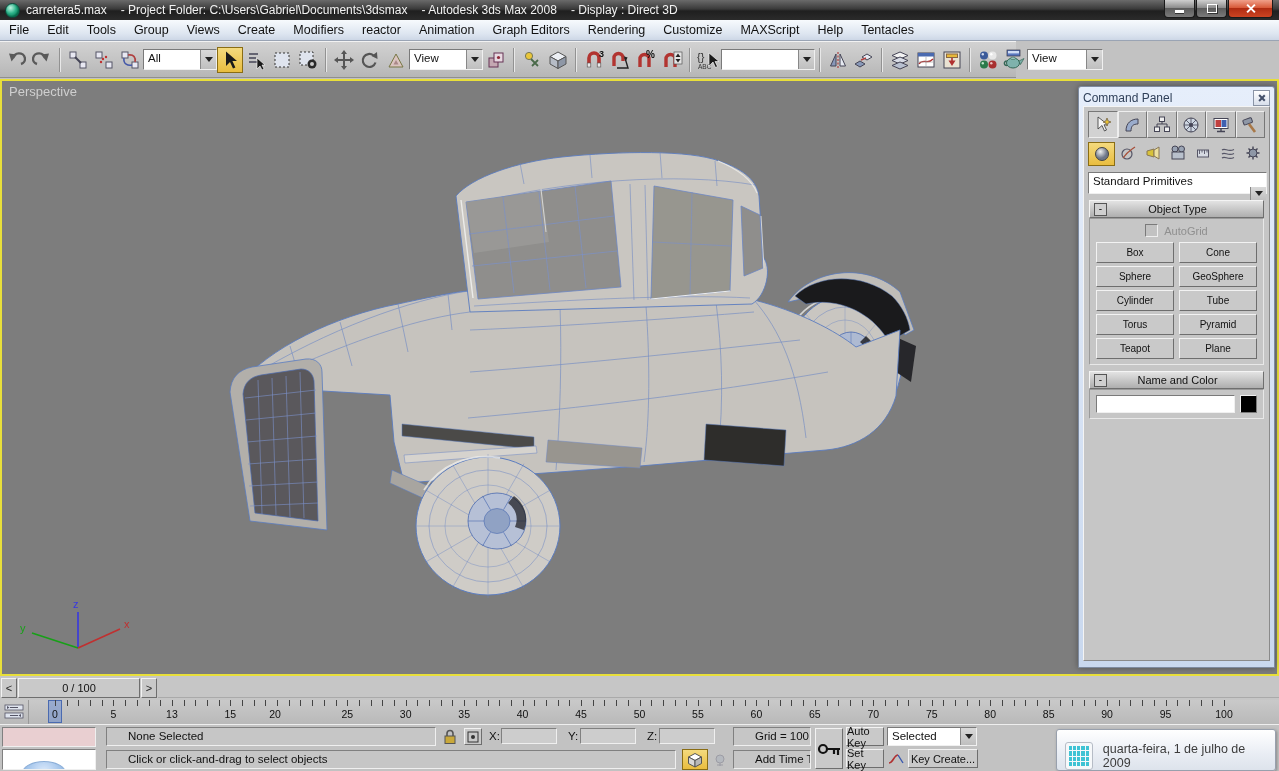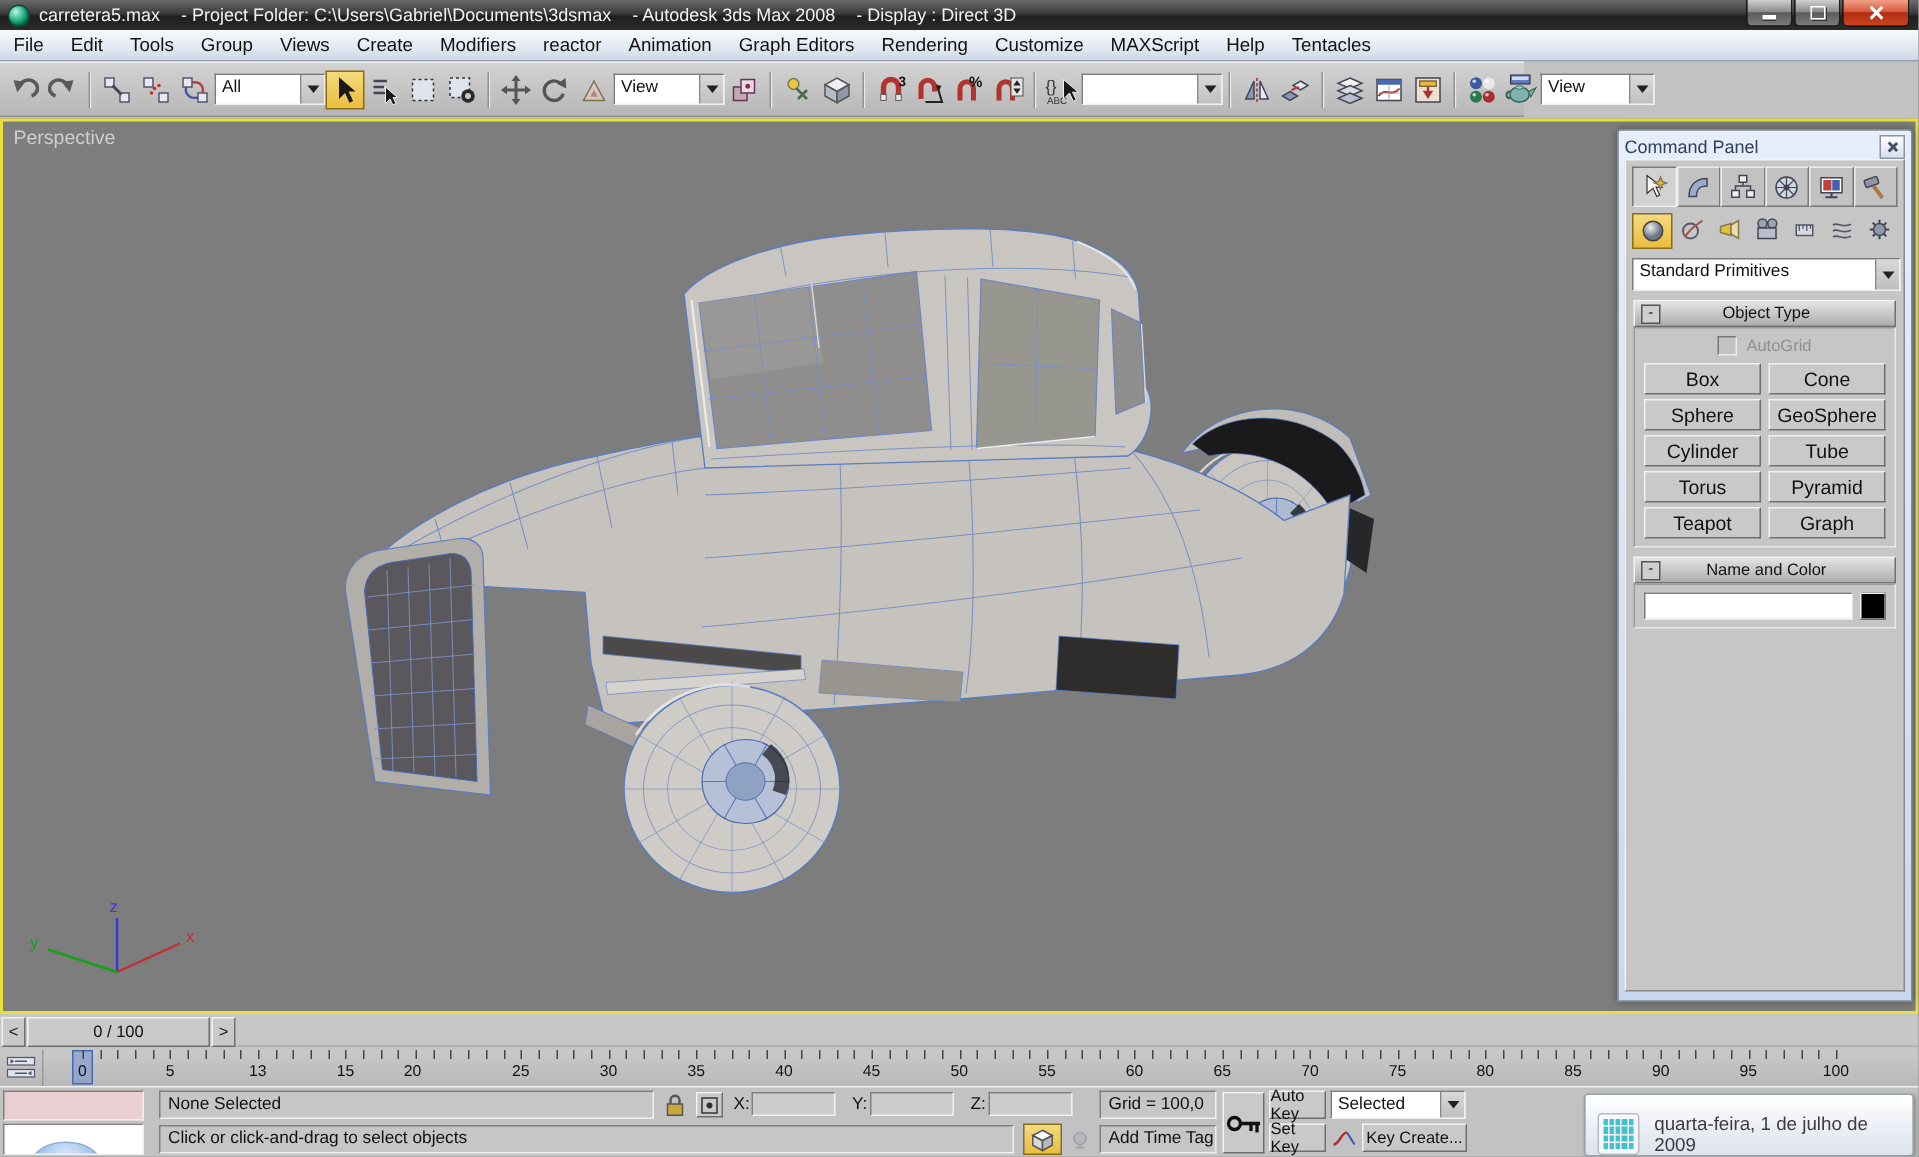--- a/index.html
+++ b/index.html
@@ -74,21 +74,21 @@
     background:linear-gradient(#e3e3e3,#aeaeae);border:1px solid;border-color:#f4f4f4 #6f6f6f #6f6f6f #f4f4f4;}
   .ro-minus{width:11px;height:11px;border:1px solid #555;background:#cfcfcf;font-size:10px;line-height:9px;
     text-align:center;margin:0 4px;color:#111;}
   .ro-title{flex:1;text-align:center;margin-right:19px;}
   .ro-body{border:1px solid;border-color:#9a9a9a #e8e8e8 #e8e8e8 #9a9a9a;padding:5px 6px;background:#c6c6c6;}
   .agrow{display:flex;align-items:center;justify-content:center;margin-bottom:5px;}
   .chk{width:11px;height:11px;border:1px solid;border-color:#7a7a7a #eee #eee #7a7a7a;background:#c2c2c2;margin-right:6px;}
   .aglabel{font-size:11px;color:#8f8f8f;}
   .objgrid{display:grid;grid-template-columns:1fr 1fr;gap:3px 5px;}
   .max-btn{height:19px;background:#c9c9c9;border:1px solid;border-color:#f2f2f2 #6e6e6e #6e6e6e #f2f2f2;
-    font-size:13px;color:#111;display:flex;align-items:center;justify-content:center;}
+    font-size:10px;color:#111;display:flex;align-items:center;justify-content:center;}
   .nc-row{display:flex;align-items:center;gap:5px;}
   .nc-input{flex:1;height:16px;background:#fff;border:1px solid;border-color:#7a7a7a #f0f0f0 #f0f0f0 #7a7a7a;}
   .nc-swatch{width:15px;height:16px;background:#000;border:1px solid;border-color:#f0f0f0 #7a7a7a #7a7a7a #f0f0f0;}
   
   .timeslider{position:absolute;left:0;top:676px;width:1279px;height:24px;background:#c6c6c6;
     border-bottom:1px solid #9a9a9a;display:flex;align-items:center;}
   .ts-btn{width:14px;height:18px;background:#c9c9c9;border:1px solid;border-color:#f2f2f2 #6e6e6e #6e6e6e #f2f2f2;
     font-size:11px;display:flex;align-items:center;justify-content:center;margin:0 1px;color:#222;}
   .ts-slider{width:120px;height:18px;background:#c9c9c9;border:1px solid;border-color:#f2f2f2 #6e6e6e #6e6e6e #f2f2f2;
     font-size:11px;display:flex;align-items:center;justify-content:center;color:#111;}
@@ -99,21 +99,21 @@
     display:flex;align-items:center;justify-content:center;}
   .tickarea{position:absolute;left:28px;top:0;right:0;height:24px;}
   .tick{position:absolute;top:0;width:1px;height:6px;background:#444;}
   .ticklab{position:absolute;top:8px;font-size:10.5px;color:#111;transform:translateX(-50%);}
   .frame-marker{position:absolute;top:0;width:14px;height:23px;background:rgba(95,135,215,.45);
     border:1px solid #4a6ab0;box-sizing:border-box;}
   
   .statusbar{position:absolute;left:0;top:724px;width:1279px;height:47px;background:#c2c2c2;border-top:1px solid #eee;}
   .abs{position:absolute;box-sizing:border-box;}
   .fld{background:#c6c6c6;border:1px solid;border-color:#808080 #efefef #efefef #808080;
-    font-size:11.5px;color:#111;padding:2px 5px;overflow:hidden;white-space:nowrap;}
+    font-size:11.5px;color:#111;padding:2px 21px;overflow:hidden;white-space:nowrap;}
   .listener-pink{background:#e9cfd1;border:1px solid;border-color:#808080 #efefef #efefef #808080;}
   .listener-white{background:#fff;border:1px solid;border-color:#808080 #efefef #efefef #808080;overflow:hidden;}
   .orb{position:absolute;left:18px;top:11px;width:44px;height:26px;border-radius:50%;
     background:radial-gradient(circle at 50% 40%,#dceafd,#9cc0ea 60%,#6f9ed4);opacity:.9;border:1px solid #7fa6d4;}
   .sb-btn{background:#c9c9c9;border:1px solid;border-color:#f2f2f2 #6e6e6e #6e6e6e #f2f2f2;
     font-size:11px;color:#111;display:flex;align-items:center;justify-content:center;}
   .sb-lbl{font-size:11.5px;color:#111;}
   .cubebox{background:linear-gradient(#f4da7e,#e9bd3f);border:1px solid #8a6d14;display:flex;align-items:center;justify-content:center;}
   .datebox{position:absolute;left:1056px;top:729px;width:218px;height:40px;border-radius:3px;
     background:linear-gradient(#ffffff,#e9edf4 60%,#dde3ec);border:1px solid #98a0ad;
@@ -590,21 +590,21 @@
             <path d="M2,5 C5,2.5 8,7.5 14,4.5 M2,9 C5,6.5 8,11.5 14,8.5 M2,13 C5,10.5 8,15.5 14,12.5" fill="none" stroke="#556" stroke-width="1.1"></path>
           </svg>
         </span>
       <span class="cp-sub">
         <svg width="16" height="16">
             <circle cx="8" cy="8" r="4" fill="#8e97a6" stroke="#445"></circle>
             <path d="M8,1.5 V4 M8,12 V14.5 M1.5,8 H4 M12,8 H14.5 M3.5,3.5 L5.2,5.2 M10.8,10.8 L12.5,12.5 M12.5,3.5 L10.8,5.2 M5.2,10.8 L3.5,12.5" stroke="#445" stroke-width="1.4"></path>
           </svg>
         </span>
     </div>
-    <div class="win-dd" style="width:100%;height:20px;">
+    <div class="win-dd" style="width:100%;height:20px;flex-direction:column;">
       <span class="val">Standard Primitives</span>
       <span class="arrow"></span>
     </div>
     <div class="rollout">
       <div class="ro-head">
         <span class="ro-minus">-</span>
         <span class="ro-title">Object Type</span>
       </div>
       <div class="ro-body">
         <div class="agrow">
@@ -614,21 +614,21 @@
         <div class="objgrid" id="objgrid">
             <div class="max-btn">Box</div>
             <div class="max-btn">Cone</div>
             <div class="max-btn">Sphere</div>
             <div class="max-btn">GeoSphere</div>
             <div class="max-btn">Cylinder</div>
             <div class="max-btn">Tube</div>
             <div class="max-btn">Torus</div>
             <div class="max-btn">Pyramid</div>
             <div class="max-btn">Teapot</div>
-            <div class="max-btn">Graph</div>
+            <div class="max-btn">Plane</div>
           </div>
       </div>
     </div>
     <div class="rollout">
       <div class="ro-head">
         <span class="ro-minus">-</span>
         <span class="ro-title">Name and Color</span>
       </div>
       <div class="ro-body">
         <div class="nc-row">

